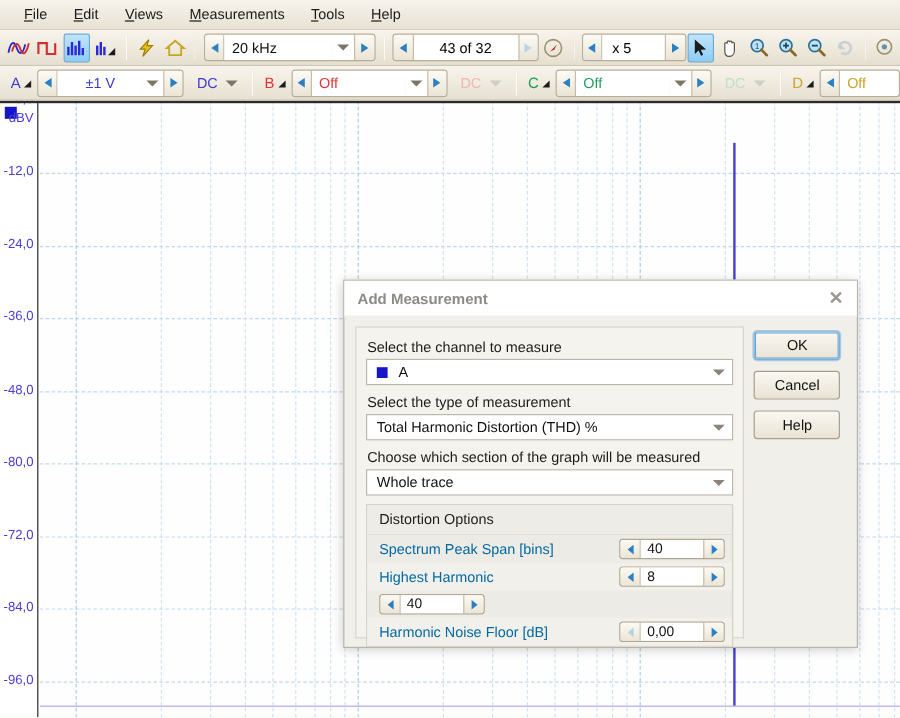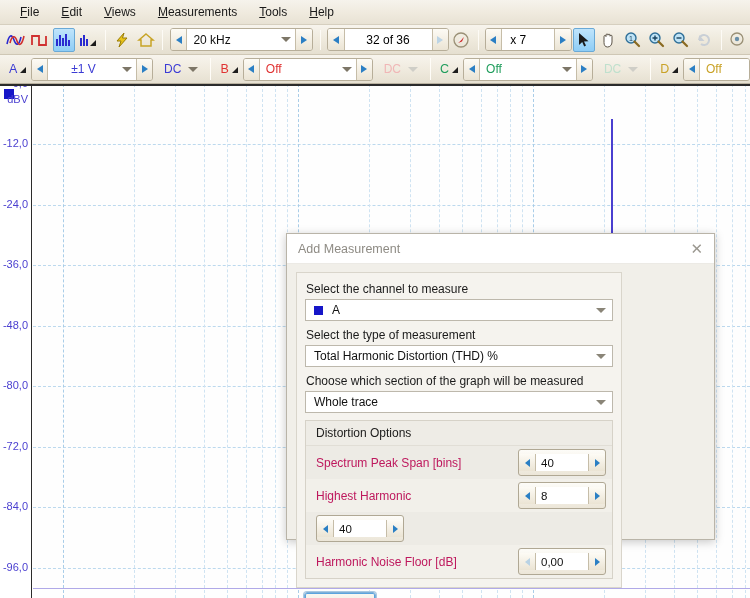--- a/index.html
+++ b/index.html
@@ -161,25 +161,26 @@
   .dialog {
     position: absolute; left: 286px; top: 233px; width: 429px; height: 307px;
     background: #f1efe9; border: 1px solid #b9b4a8;
     box-shadow: 0 2px 9px rgba(0,0,0,0.22);
     z-index: 20;
   }
   .dlg-title {
     height: 30px; background: #ffffff; display: flex; align-items: center;
     justify-content: space-between; padding: 0 8px 0 11px;
     border-bottom: 1px solid #eceae5;
+    font-weight: bold;
   }
   .dlg-title-text { font-size: 12.5px; color: #8e8b84; }
   .dlg-close { font-size: 15px; color: #9b9890; cursor: default;
                padding: 0 3px; line-height: 1; }
-  .dlg-body { display: flex; padding: 8px 8px 8px 9px; height: 276px; flex-direction: column; }
+  .dlg-body { display: flex; padding: 8px 8px 8px 9px; height: 276px; }
   .dlg-left {
     width: 326px; background: #f5f3ee; border: 1px solid #d9d5cb;
     padding: 6px 8px 8px 8px;
   }
   .dlg-right { width: 86px; padding-top: 4px; padding-left: 8px; }
   .fld-label { font-size: 12px; color: #1b1b1b; margin: 3px 0 3px 1px; }
   .fld-select {
     height: 22px; background: #ffffff; border: 1px solid #bdb8ac;
     display: flex; align-items: center; padding: 0 6px 0 8px;
     justify-content: space-between; margin-bottom: 7px;
@@ -193,23 +194,23 @@
   .opt-head {
     font-size: 12px; color: #20201f; padding: 5px 8px 5px 10px;
     background: #eeece6; border-bottom: 1px solid #e1ded6;
   }
   .opt-row {
     display: flex; align-items: center; justify-content: space-between;
     padding: 3px 6px 3px 10px;
   }
   .opt-row:nth-child(odd) { background: #edebe5; }
   .opt-row:nth-child(even) { background: #f2f0ea; }
-  .opt-name { font-size: 12px; color: #be185d; }
+  .opt-name { font-size: 12px; color: #0369a1; }
   .opt-spin {
-    display: flex; align-items: center; height: 27px; width: 88px;
+    display: flex; align-items: center; height: 17px; width: 88px;
     border: 1px solid #b0a894; border-radius: 3px; overflow: hidden;
     background: linear-gradient(#fdfcf8,#ece6d8);
   }
   .opt-spin .sa {
     width: 17px; height: 17px; display: flex; align-items: center; justify-content: center;
     background: linear-gradient(#fdfbf5,#ebe4d4); cursor: default;
   }
   .opt-spin .sa.l { border-right: 1px solid #c6bda8; }
   .opt-spin .sa.r { border-left: 1px solid #c6bda8; }
   .opt-val {
@@ -309,41 +310,41 @@
           <span class="tri right"></span>
         </div>
     </div>
 
     <div class="tsep"></div>
 
     <div class="pagebox">
       <div class="spin-arrow l">
           <span class="tri left"></span>
         </div>
-      <div class="page-val">32 of 36</div>
+      <div class="page-val">43 of 32</div>
       <div class="spin-arrow r">
           <span class="tri right dim"></span>
         </div>
     </div>
 
     <div class="tbtn">
       <svg width="18" height="18" viewBox="0 0 18 18">
         <circle cx="9" cy="9" r="7" fill="none" stroke="#9a9076" stroke-width="1.3"></circle>
         <path d="M6 12 L10.5 7.5 L12 6 L10 10.5 Z" fill="#d03030"></path>
         <path d="M6 12 L7.5 8 L10.5 7.5 Z" fill="#f0f0f0"></path>
       </svg>
     </div>
 
     <div class="tsep"></div>
 
     <div class="pagebox">
       <div class="spin-arrow l">
           <span class="tri left"></span>
         </div>
-      <div class="x-val">x 7</div>
+      <div class="x-val">x 5</div>
       <div class="spin-arrow r">
           <span class="tri right"></span>
         </div>
     </div>
 
     <div class="tbtn sel">
       <svg width="14" height="16" viewBox="0 0 14 16">
         <path d="M2 1 L2 13 L5.2 10 L7.2 14.5 L9 13.6 L7 9.4 L11.5 9.2 Z" fill="#1b1b1b"></path>
       </svg>
     </div>

